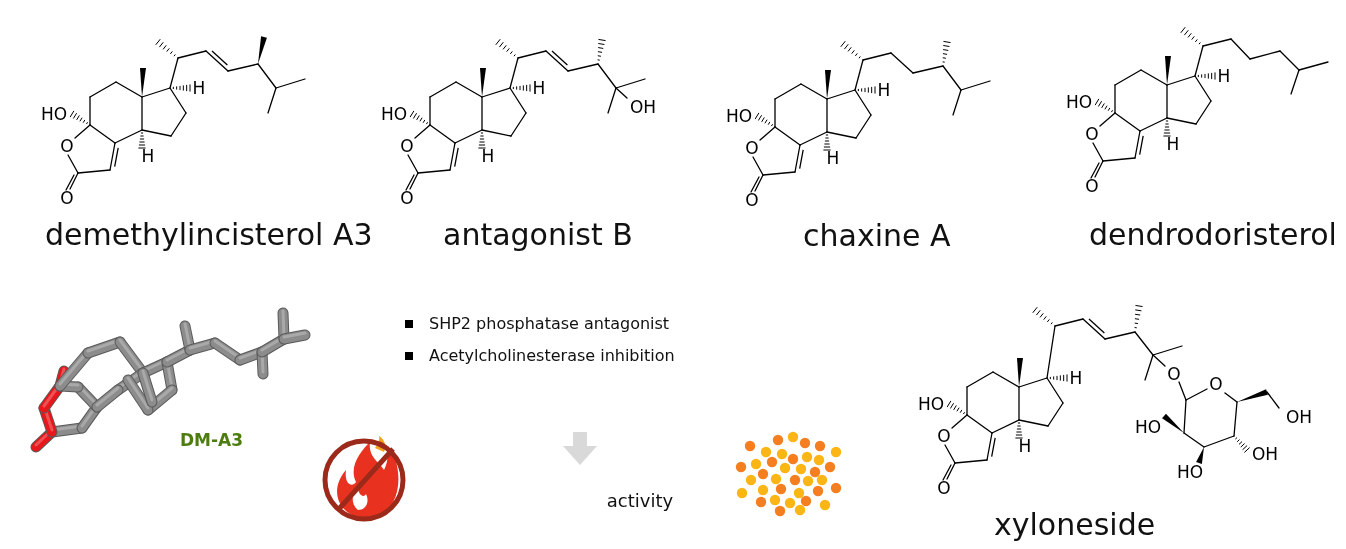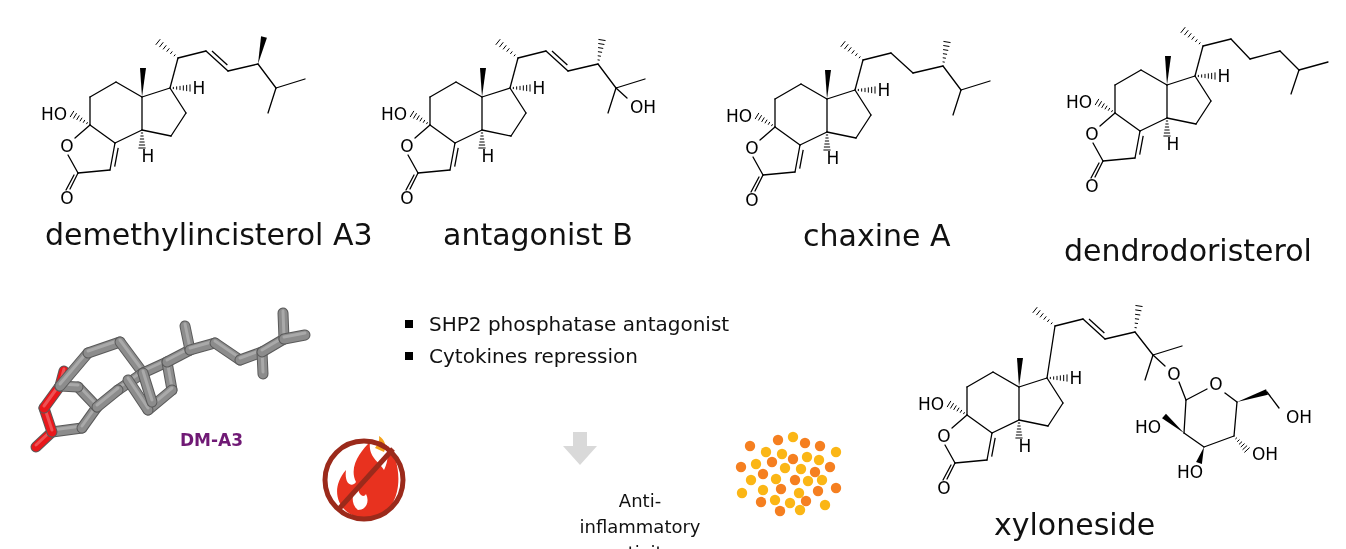--- a/index.html
+++ b/index.html
@@ -2,24 +2,24 @@
 <html><head>
 <meta charset="utf-8">
 <style>
   html, body { margin: 0; padding: 0; background: #ffffff; }
   body { width: 1346px; height: 549px; position: relative; overflow: hidden;
          font-family: "DejaVu Sans", "Liberation Sans", sans-serif; color: #000; }
   #canvas { position: absolute; left: 0; top: 0; }
   .mol-name { position: absolute; font-size: 30px; font-family: "DejaVu Sans", sans-serif; white-space: nowrap; color: #111; }
   .atom { font-family: "DejaVu Sans", sans-serif; font-size: 17px; fill: #000; }
   .bullets { position: absolute; left: 405px; top: 308px; margin: 0; padding: 0; list-style: none; }
-  .bullets li { font-size: 20px; line-height: 32px; color: #111; display: flex; align-items: center; }
+  .bullets li { font-size: 16px; line-height: 32px; color: #111; display: flex; align-items: center; }
   .bullets li .sq { display: inline-block; width: 8px; height: 8px; background: #000; margin-right: 16px; }
   .outcome { position: absolute; left: 560px; top: 488px; width: 160px; text-align: center; font-size: 18px; line-height: 26px; color: #111; }
-  .dm-label { position: absolute; left: 180px; top: 430px; font-size: 17px; font-weight: bold; color: #701a75; }
+  .dm-label { position: absolute; left: 180px; top: 430px; font-size: 17px; font-weight: bold; color: #4d7c0f; }
   .down-arrow { position: absolute; left: 562px; top: 432px; }
 </style>
 </head>
 <body>
 
 <svg id="canvas" width="1346" height="549" viewBox="0 0 1346 549">
   <defs>
     <linearGradient id="tubeGrey" x1="0" y1="0" x2="0" y2="1">
       <stop offset="0" stop-color="#b5b5b5"></stop>
       <stop offset="0.5" stop-color="#8d8d8d"></stop>
@@ -533,36 +533,35 @@
         <circle cx="825" cy="505" r="5.2" fill="#fbb615"></circle>
         <circle cx="780" cy="511" r="5.2" fill="#f57f20"></circle>
         <circle cx="800" cy="510" r="5.2" fill="#fbb615"></circle>
       </g>
     </g>
 </svg>
 
 <div class="mol-name" style="left:45px; top:217px;">demethylincisterol A3</div>
 <div class="mol-name" style="left:443px; top:217px;">antagonist B</div>
 <div class="mol-name" style="left:803px; top:218px;">chaxine A</div>
-<div class="mol-name" style="left:1064px; top:217px;margin-top:16px;">dendrodoristerol</div>
+<div class="mol-name" style="left:1089px; top:217px;">dendrodoristerol</div>
 <div class="mol-name" style="left:970px; top:507px;margin-left:24px;">xyloneside</div>
 
 <div class="dm-label">DM-A3</div>
 
 <ul class="bullets">
   <li>
       <span class="sq"></span>
       <span>SHP2 phosphatase antagonist</span>
     </li>
   <li>
       <span class="sq"></span>
-      <span>Cytokines repression</span>
+      <span>Acetylcholinesterase inhibition</span>
     </li>
 </ul>
 
 <svg class="down-arrow" width="36" height="34" viewBox="0 0 36 34">
   <path id="arrow-path" d="M11 0 H25 V14 H35 L18 33 L1 14 H11 Z" fill="#d9d9d9"></path>
 </svg>
 
 <div class="outcome">
-  <div>Anti-inflammatory</div>
   <div>activity</div>
 </div>
 
 </body></html>

